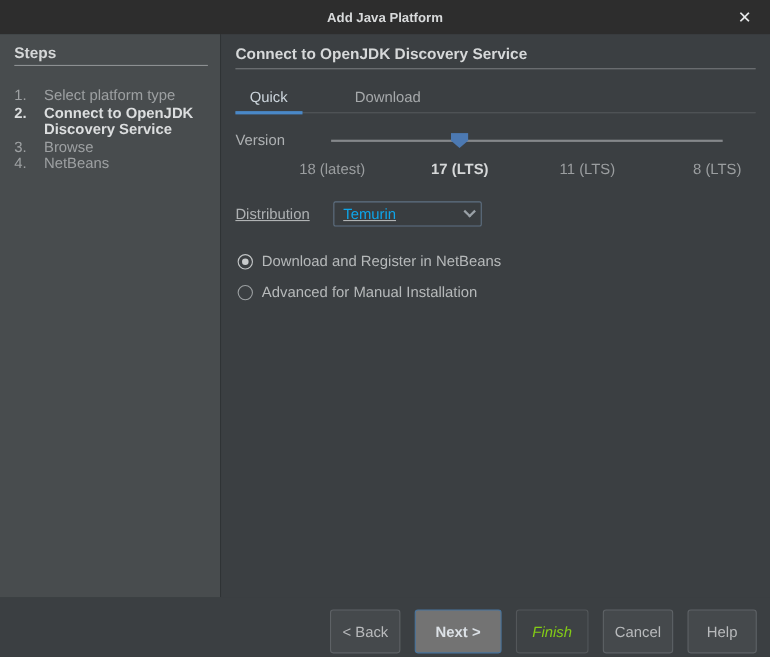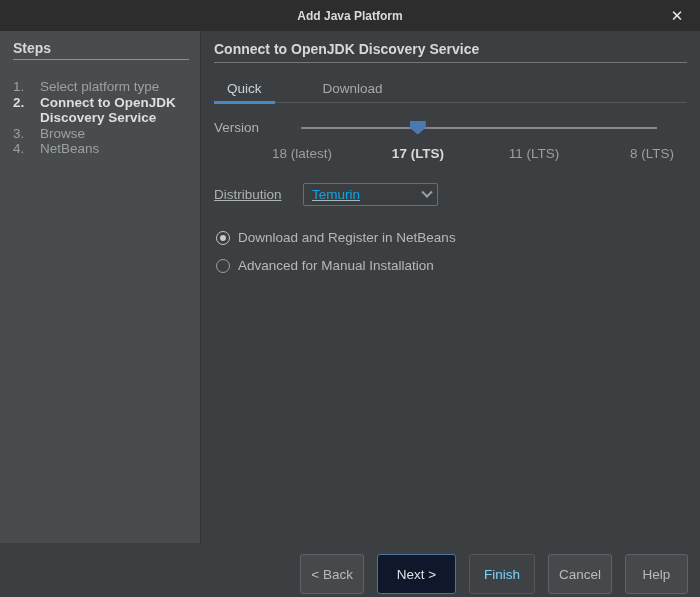--- a/index.html
+++ b/index.html
@@ -195,30 +195,31 @@
     background: #45494c;
     border: 1px solid #5e6266;
     color: #b8babc;
     font-size: 13.5px;
     display: flex; align-items: center; justify-content: center;
     padding: 0 10px;
     cursor: pointer;
     font-family: inherit;
   }
   .btn.primary {
-    background: #0f172a;
+    background: #737373;
     border-color: #49759e;
     color: #dce1e6;
-    font-weight: normal;
+    font-weight: bold;
   }
   .btn.disabled {
     background: #3e4245;
     border-color: #53575a;
-    color: #7dd3fc;
+    color: #84cc16;
     cursor: default;
+    font-style: italic;
   }
   .btn.w-back   { min-width: 61px; }
   .btn.w-next   { min-width: 79px; }
   .btn.w-finish { min-width: 66px; }
   .btn.w-cancel { min-width: 62px; }
   .btn.w-help   { min-width: 63px; }
 </style>
 </head>
 <body>
 

